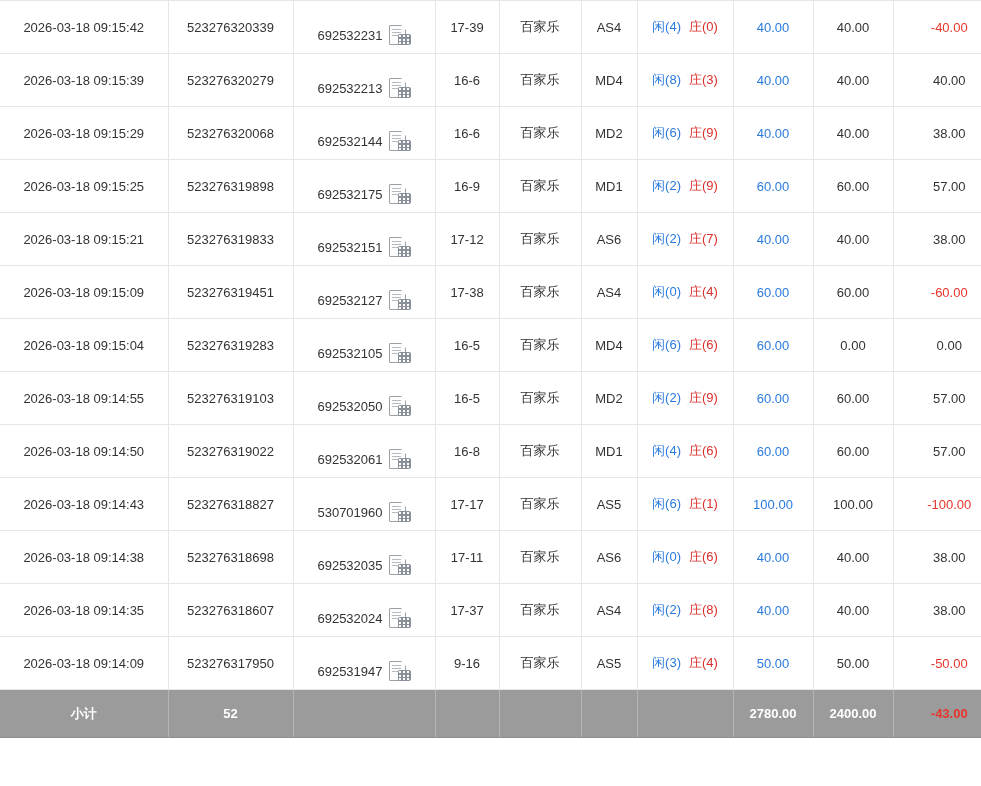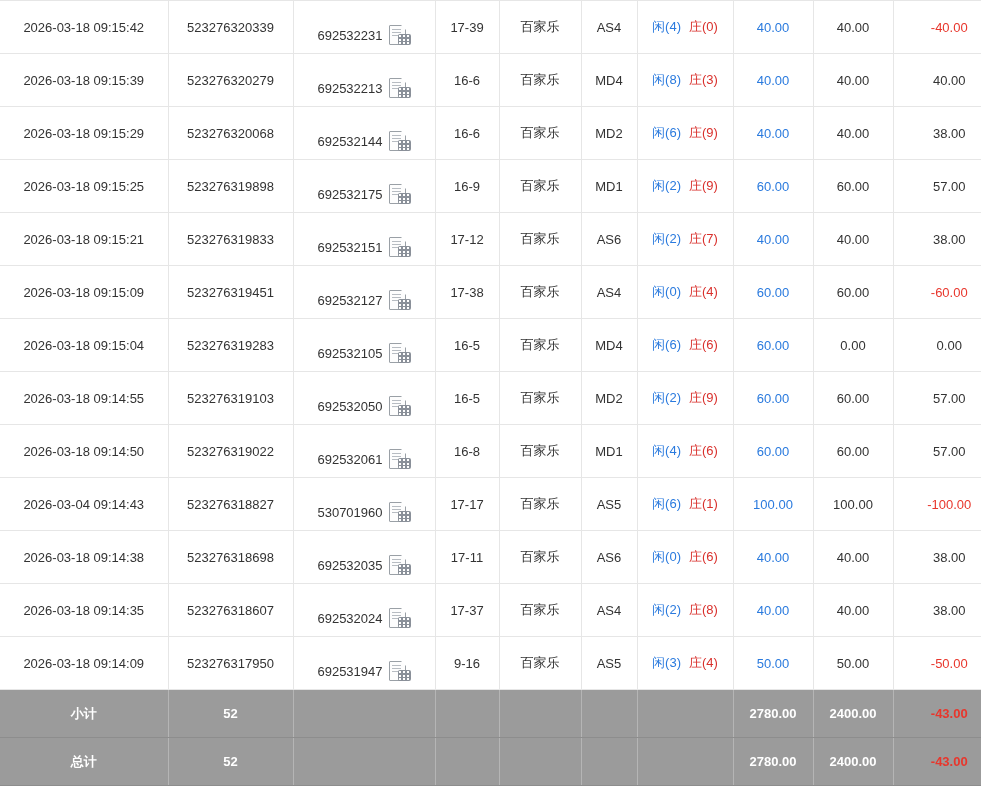--- a/index.html
+++ b/index.html
@@ -367,21 +367,21 @@
         <td>MD1</td>
         <td><span class="result-inner">
             <span class="res-blue">闲(4)</span>
             <span class="res-red">庄(6)</span>
           </span></td>
         <td><span class="amt-link">60.00</span></td>
         <td>60.00</td>
         <td class="profit-pos">57.00</td>
       </tr>
       <tr class="data-row">
-        <td>2026-03-04 09:14:43</td>
+        <td>2026-03-18 09:14:43</td>
         <td>523276318827</td>
         <td class="cell-bill">
           <div class="bill-inner">
             <span class="bill-no">530701960</span>
             <span class="rec-icon">
               <span class="page"></span>
               <span class="lines"></span>
               <span class="film"></span>
             </span>
           </div>
@@ -474,26 +474,14 @@
         <td>52</td>
         <td></td>
         <td></td>
         <td></td>
         <td></td>
         <td></td>
         <td>2780.00</td>
         <td>2400.00</td>
         <td class="neg">-43.00</td>
       </tr>
-      <tr class="summary-row">
-        <td>总计</td>
-        <td>52</td>
-        <td></td>
-        <td></td>
-        <td></td>
-        <td></td>
-        <td></td>
-        <td>2780.00</td>
-        <td>2400.00</td>
-        <td class="neg">-43.00</td>
-      </tr>
     </tbody>
 </table>
 
 </body></html>

